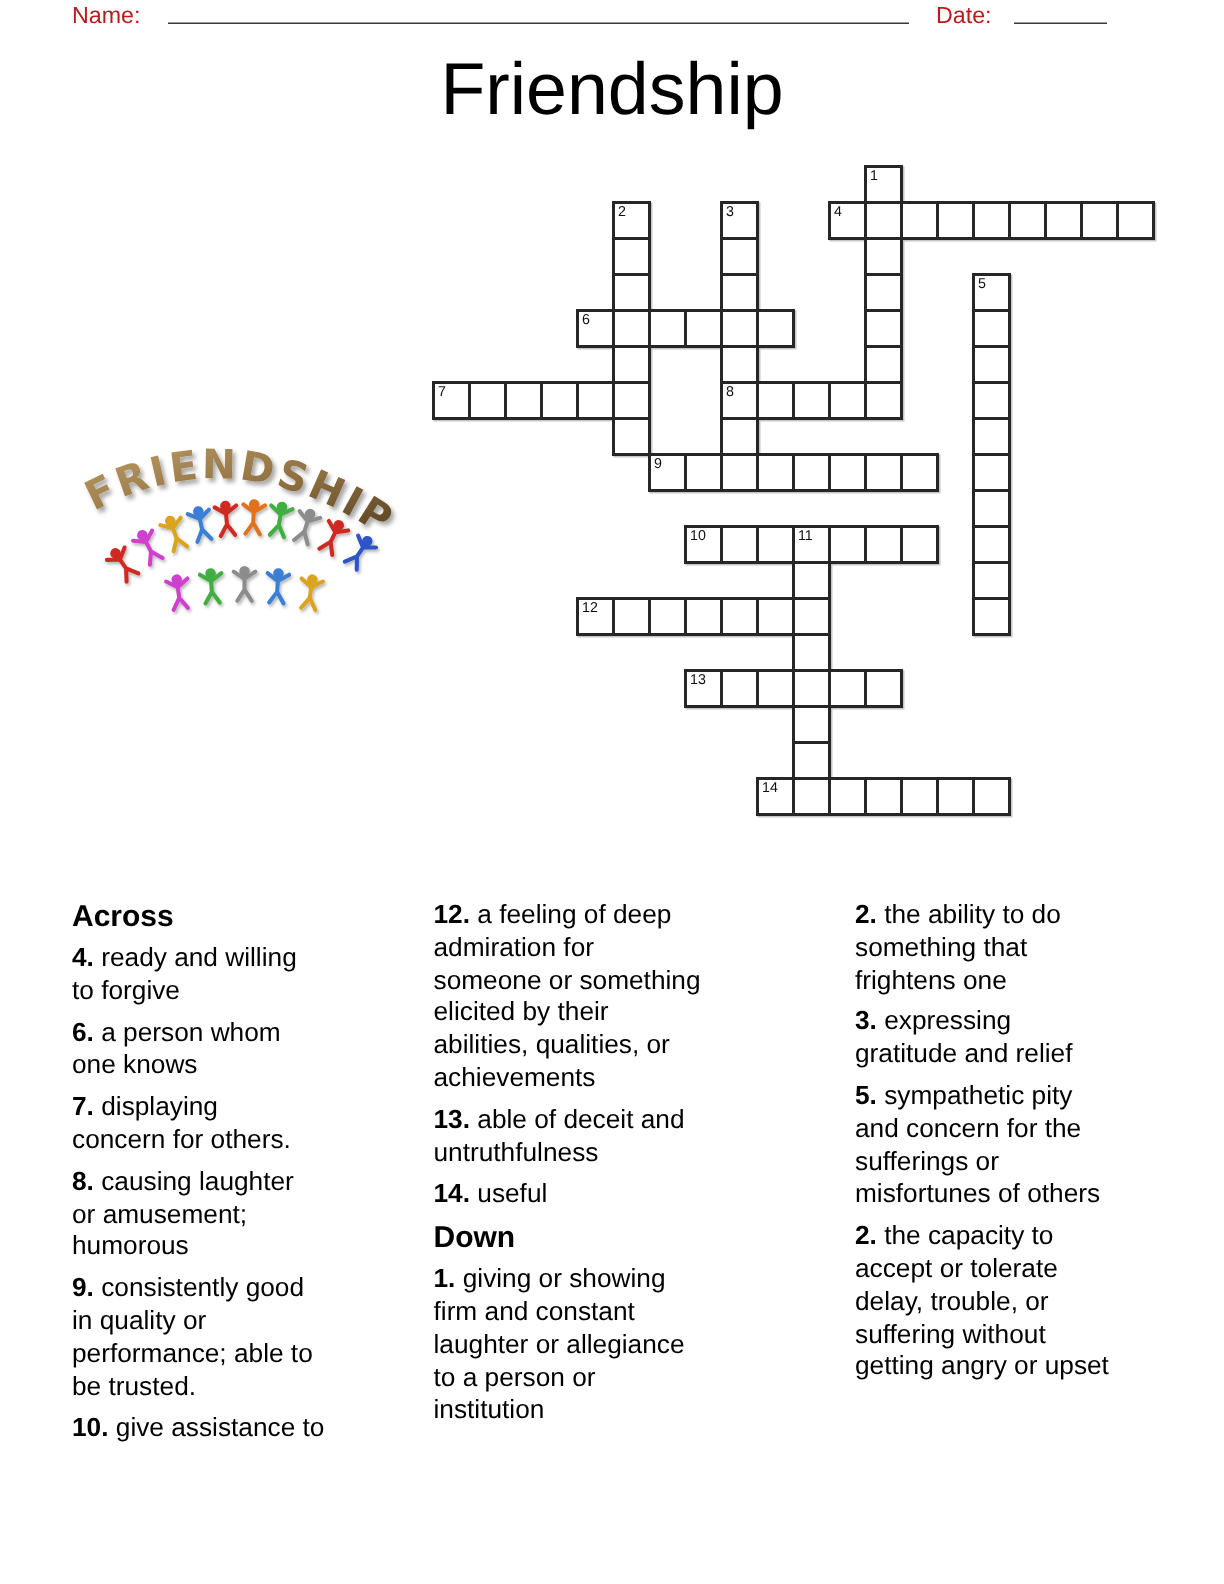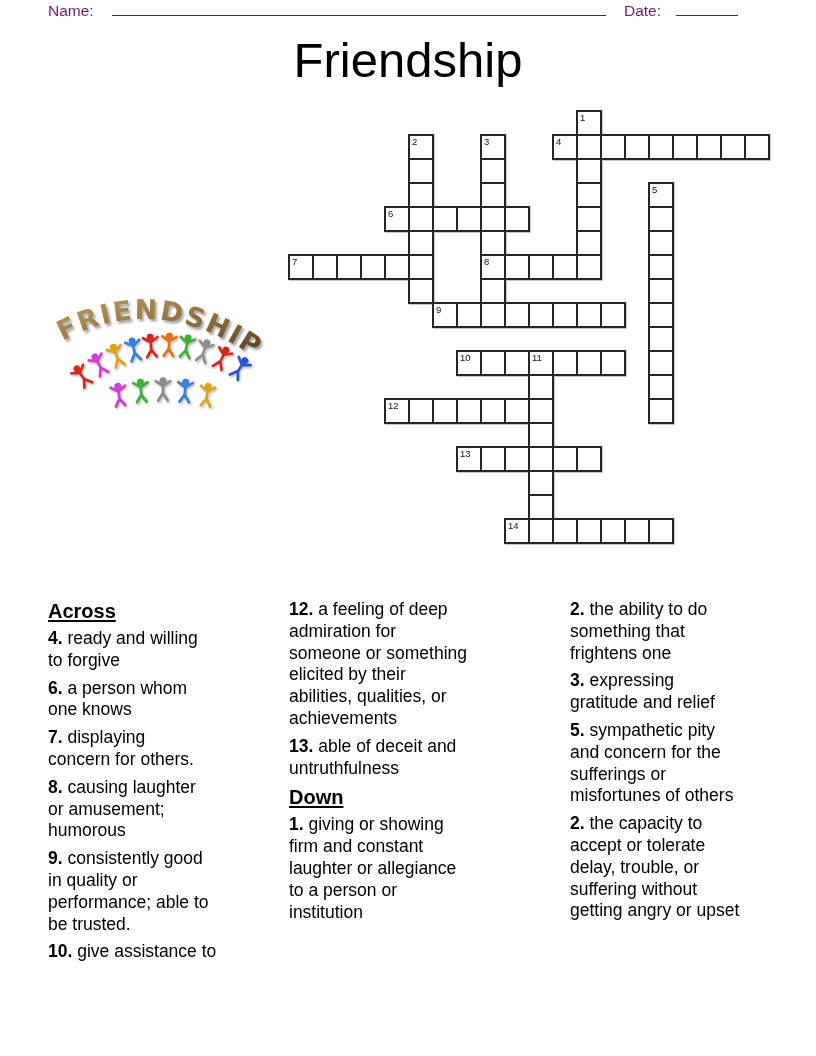--- a/index.html
+++ b/index.html
@@ -1,20 +1,20 @@
 <!DOCTYPE html>
 <html><head>
 <meta charset="utf-8">
 <style>
   html,body{margin:0;padding:0;}
   body{
     width:816px;height:1056px;background:#ffffff;position:relative;
     font-family:"Liberation Sans",sans-serif;color:#000;overflow:hidden;
   }
-  .hdr-label{position:absolute;top:2px;font-size:15.5px;color:#701a75;}
+  .hdr-label{position:absolute;top:2px;font-size:15.5px;color:#b91c1c;}
   #name-label{left:48px;}
   #date-label{left:624px;}
   .hdr-line{position:absolute;top:0;height:15px;border-bottom:1.5px solid #3a3a3a;}
   #name-line{left:112px;width:494px;}
   #date-line{left:676px;width:62px;}
   #page-title{
     position:absolute;top:33px;left:0;width:100%;margin:0;text-align:center;
     font-size:49px;line-height:54px;font-weight:500;letter-spacing:0;
   }
   #clipart{position:absolute;left:44px;top:298px;}
@@ -24,21 +24,21 @@
     position:absolute;width:26px;height:26px;box-sizing:border-box;
     border:2px solid #262626;background:#fff;
   }
   .cellnum{position:absolute;top:0;left:2px;font-size:9.5px;line-height:11px;color:#111;}
   .cluecol{position:absolute;top:599px;}
   #col-0{left:48px;width:222px;}
   #col-1{left:289px;width:238px;}
   #col-2{left:533px;width:228px;margin-left:37px;}
   .clues-heading{
     font-size:20px;line-height:25px;font-weight:700;
-    text-decoration:underline;text-underline-offset:2px;margin:0 0 4px 0;
+    text-underline-offset:2px;margin:0 0 4px 0;
   }
   .clue{font-size:17.5px;line-height:21.8px;margin:0 0 6px 0;}
   .clue b{font-weight:700;text-align:center;}
   .clue .txt{white-space:pre-line;}
 </style>
 </head>
 <body>
 
 <div>
   <span id="name-label" class="hdr-label">Name:</span>
@@ -232,20 +232,21 @@
   </div>
 <div id="col-1" class="cluecol">
     <p class="clue"><b>12.</b><span class="txt"> a feeling of deep
 admiration for
 someone or something
 elicited by their
 abilities, qualities, or
 achievements</span></p>
     <p class="clue"><b>13.</b><span class="txt"> able of deceit and
 untruthfulness</span></p>
+    <p class="clue"><b>14.</b><span class="txt"> useful</span></p>
     <div class="clues-heading">Down</div>
     <p class="clue"><b>1.</b><span class="txt"> giving or showing
 firm and constant
 laughter or allegiance
 to a person or
 institution</span></p>
   </div>
 <div id="col-2" class="cluecol">
     <p class="clue"><b>2.</b><span class="txt"> the ability to do
 something that

